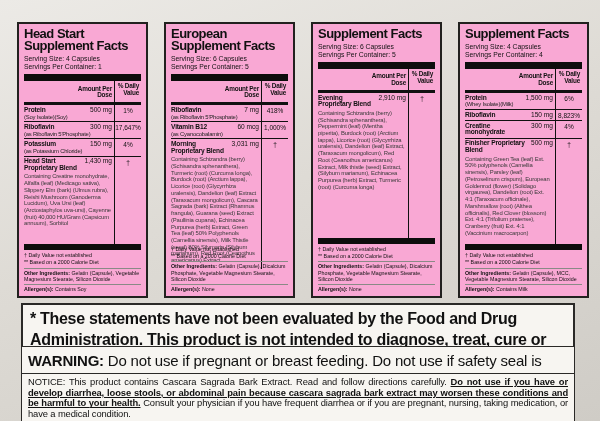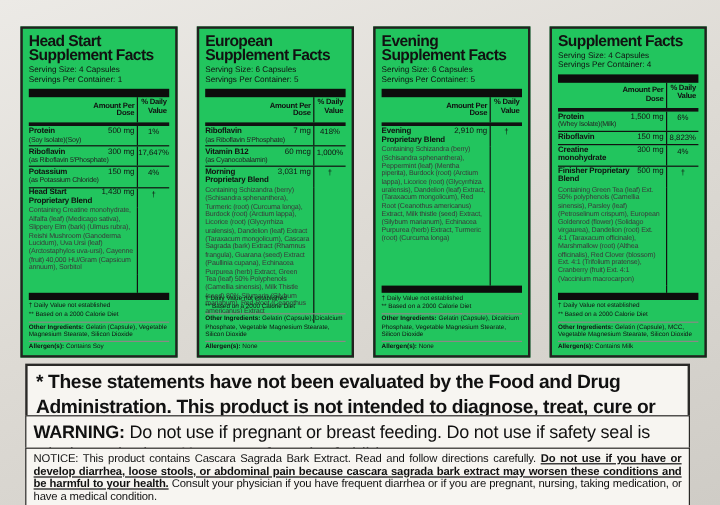--- a/index.html
+++ b/index.html
@@ -4,21 +4,21 @@
 <style>
   html,body{margin:0;padding:0;}
   body{
     width:600px;height:421px;position:relative;overflow:hidden;
     background:linear-gradient(160deg,#eceae6 0%,#dedbd5 45%,#cfccc6 100%);
     font-family:"Liberation Sans","DejaVu Sans",sans-serif;color:#111;
     -webkit-font-smoothing:antialiased;
   }
   .panel{
     position:absolute;top:22px;width:131px;height:276px;box-sizing:border-box;
-    background:#22c55e;border:2px solid #22211f;padding:4px 5px 3px 5px;
+    background:#f9a8d4;border:2px solid #22211f;padding:4px 5px 3px 5px;
     display:flex;flex-direction:column;
   }
   .p0{left:17px}.p1{left:164px}.p2{left:311px}.p3{left:458px}
   .ttl{font-weight:bold;font-size:13px;line-height:.94;letter-spacing:-.5px}
   .serv{font-size:6.8px;line-height:1.2;margin-top:2.5px}
   .topbar{height:7px;background:#0d0d0c;margin-top:3px}
   .ptable{flex:1;display:flex;flex-direction:column;min-height:0}
   .hdr{display:flex;border-bottom:3px solid #111;}
   .cell-l{flex:1;min-width:0;padding:1.5px 2px 1.5px 0;box-sizing:border-box}
   .cell-dv{width:27px;flex:none;border-left:1px solid #111;box-sizing:border-box;
@@ -184,21 +184,20 @@
   <div class="fns">
     <div class="fn">† Daily Value not established</div>
     <div class="fn">** Based on a 2000 Calorie Diet</div>
     <div class="oi"><b>Other Ingredients:</b> <span>Gelatin (Capsule), Dicalcium Phosphate, Vegetable Magnesium Stearate, Silicon Dioxide</span></div>
     <div class="alg"><b>Allergen(s):</b> <span>None</span></div>
   </div>
 </div>
 
 <div class="panel p2">
   <div class="ttl">
-    <div>Evening</div>
     <div>Supplement Facts</div>
   </div>
   <div class="serv">
     <div>Serving Size: 6 Capsules</div>
     <div>Servings Per Container: 5</div>
   </div>
   <div class="topbar"></div>
   <div class="ptable">
     <div class="hdr">
       <div class="cell-l"><span class="hdr-amt-inner">Amount Per Dose</span></div>

